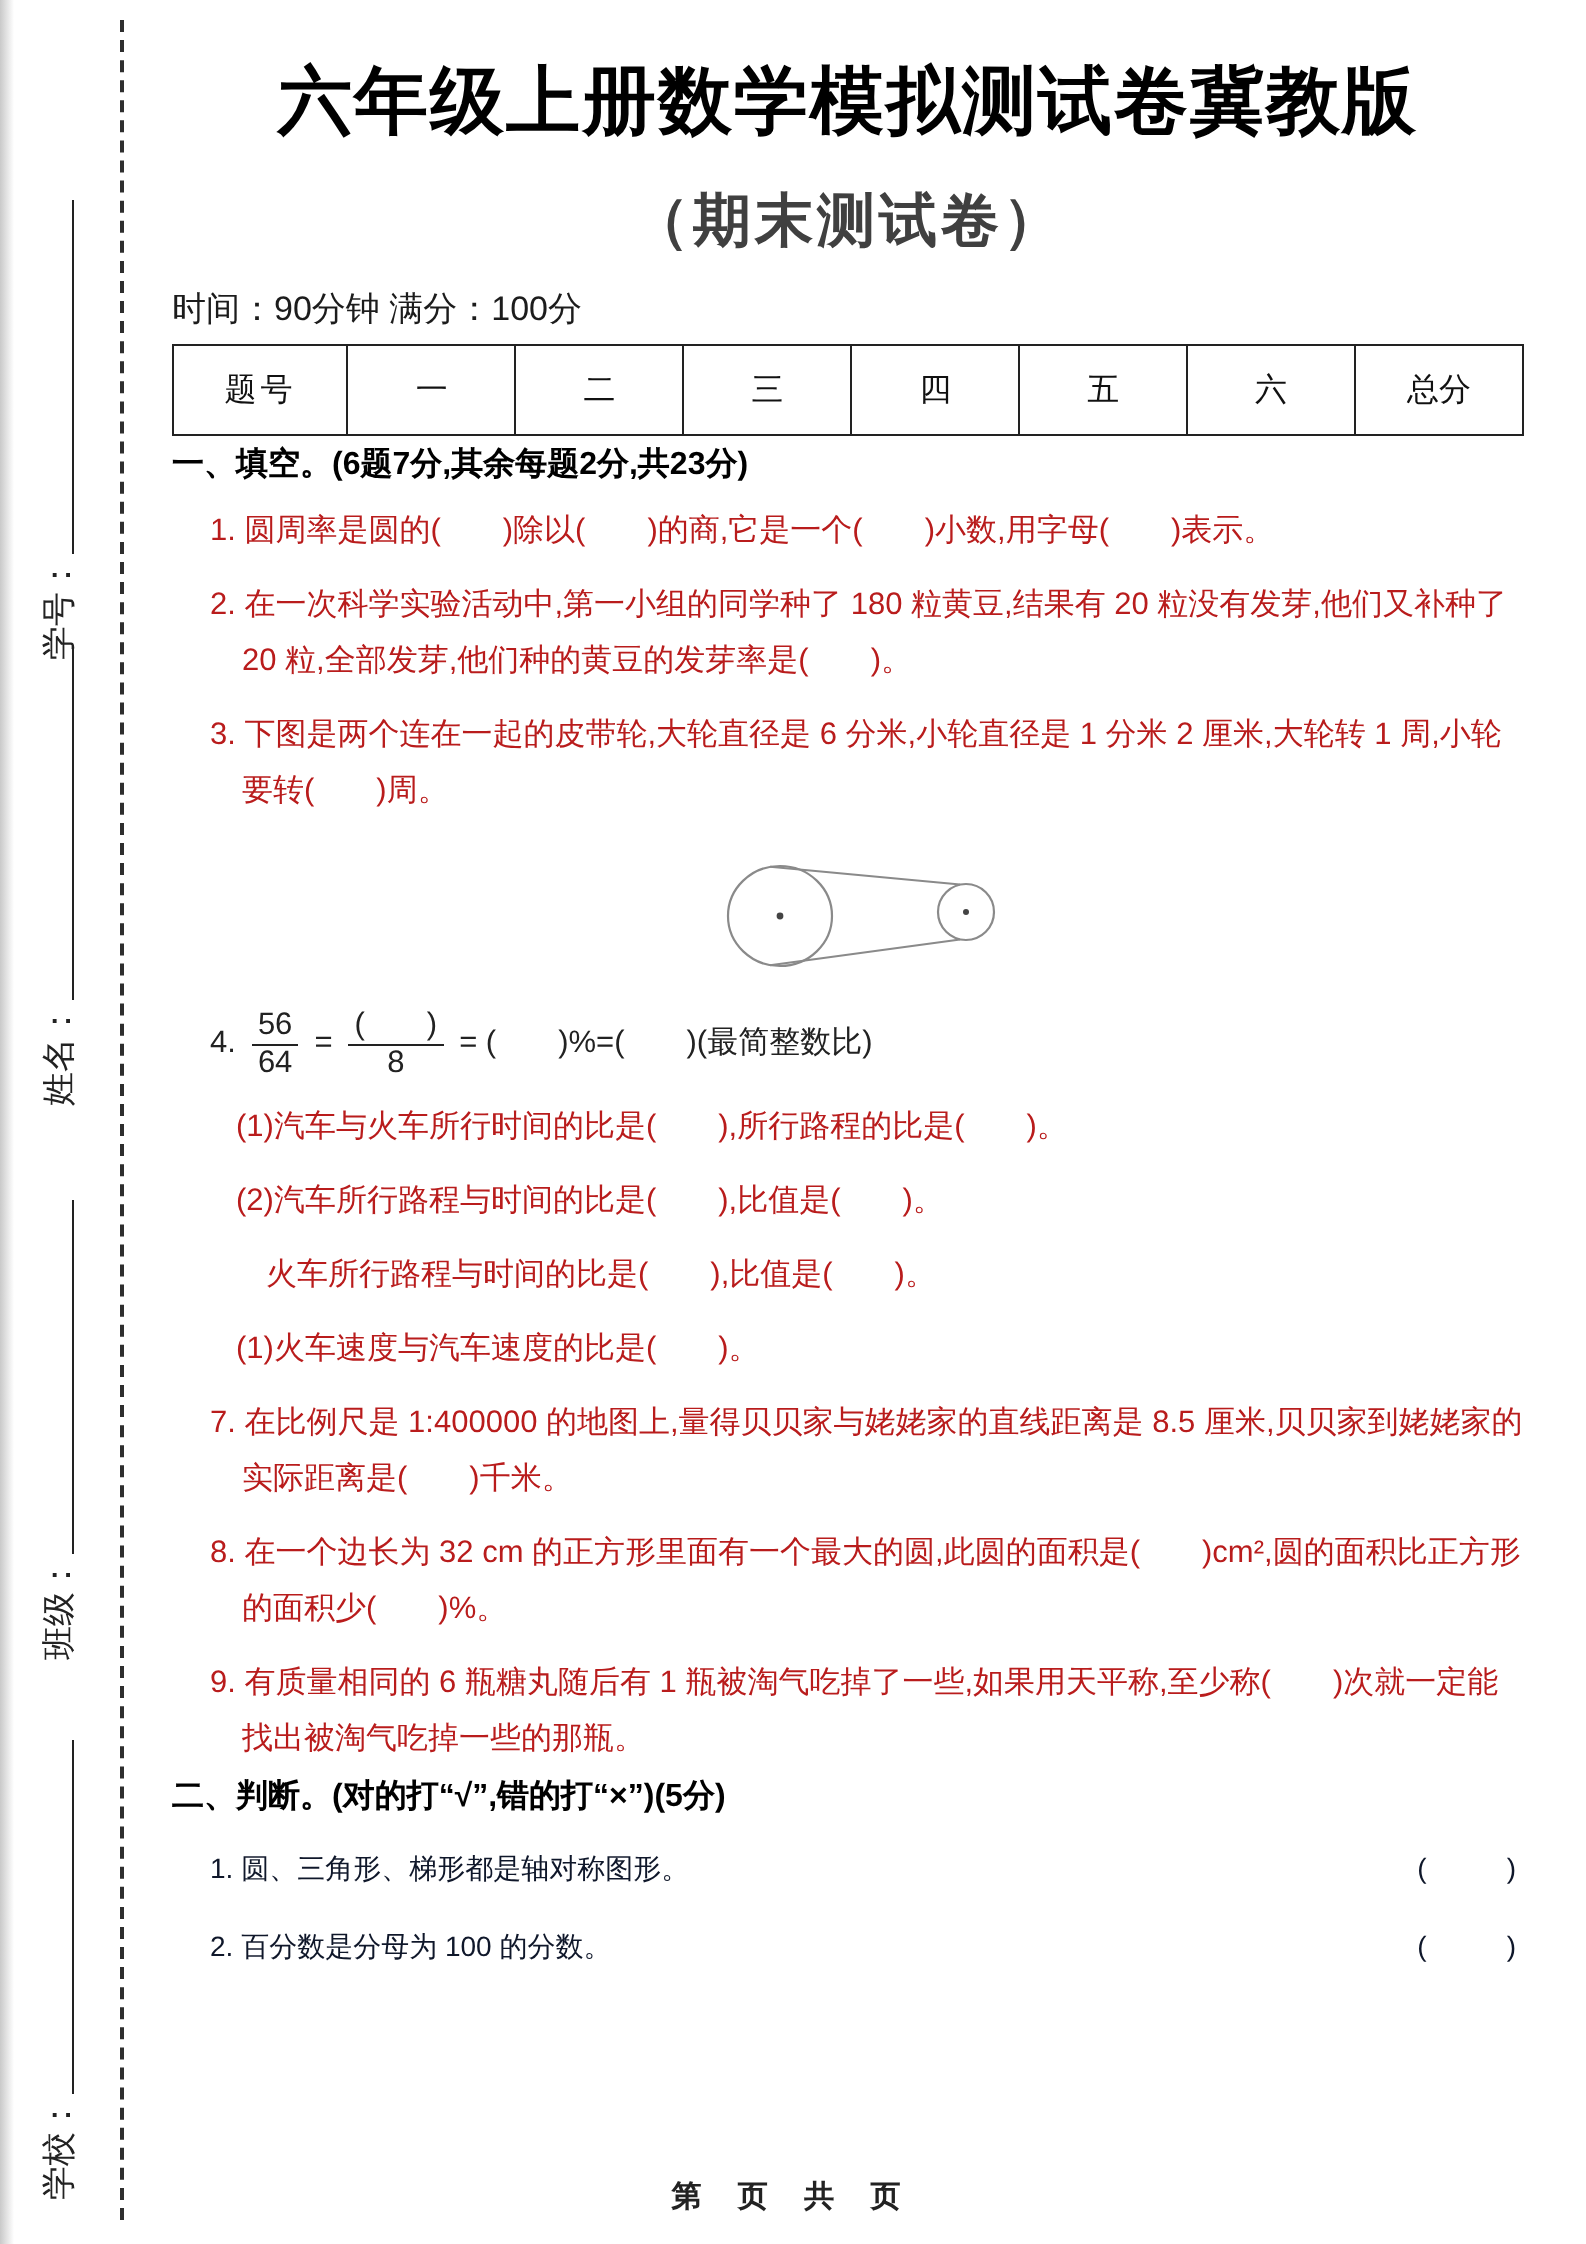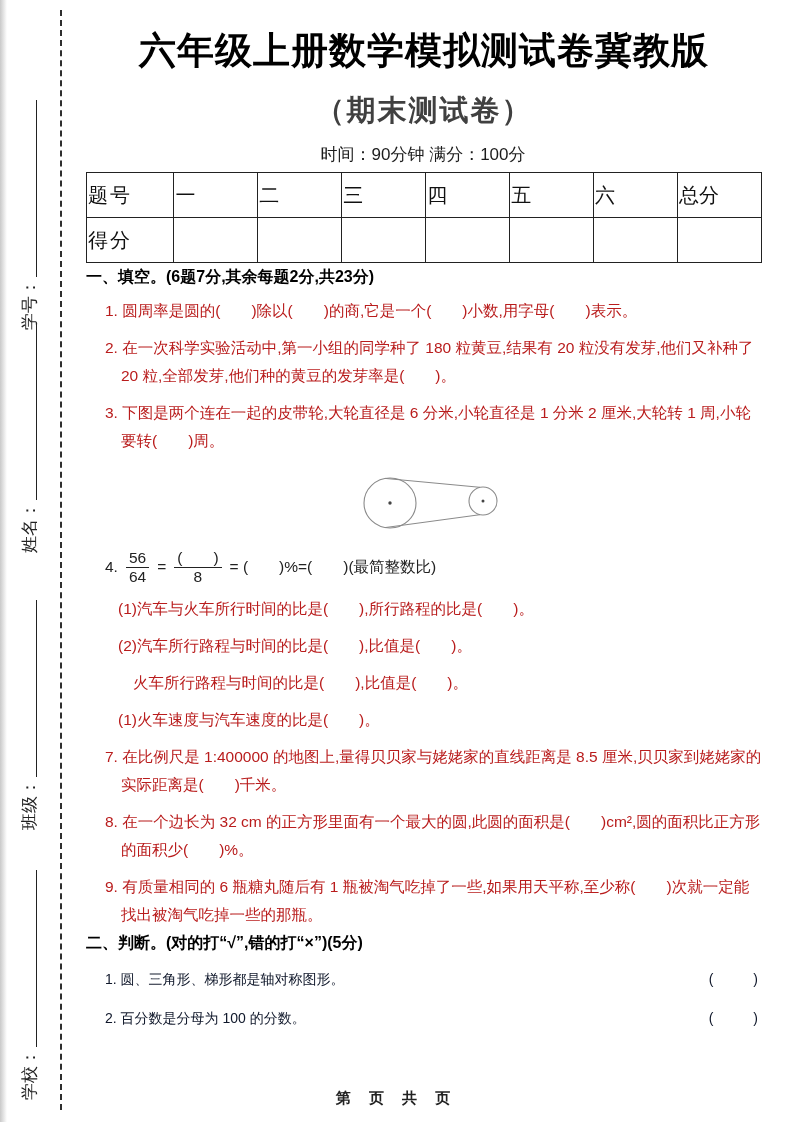--- a/index.html
+++ b/index.html
@@ -40,26 +40,26 @@
   .content { position:absolute; left:86px; top:26px; width:676px; }
 
   .title {
     margin:0; text-align:center;
     font-size:37px; font-weight:900; letter-spacing:1px; color:#000;
   }
   .subtitle {
     margin:15px 0 0; text-align:center;
     font-size:29px; font-weight:900; letter-spacing:2px; color:#404040;
   }
-  .exam-info { margin-top:12px; text-align:center; font-size:17px; padding-right:2px; }
+  .exam-info { margin-top:12px; text-align:left; font-size:17px; padding-right:2px; }
 
   table.score { width:100%; border-collapse:collapse; margin-top:6px; table-layout:fixed; }
   table.score td {
-    border:1.6px solid #222; height:42px; text-align:left;
-    font-size:20px; color:#111;
+    border:1.6px solid #222; height:42px; text-align:center;
+    font-size:16px; color:#111;
   }
   table.score td.lbl { width:12.5%; letter-spacing:2px; }
 
   .sec-heading { margin:4px 0 0; font-size:16px; font-weight:bold; color:#000; }
 
   .q {
     margin:9px 0 0 19px; font-size:15.5px; line-height:28px;
     padding-left:16px; text-indent:-16px; color:#b91c1c;
   }
   .sub  { margin-left:32px; padding-left:0; text-indent:0; }
@@ -126,30 +126,20 @@
         <tr>
       <td class="lbl">题号</td>
       <td>一</td>
       <td>二</td>
       <td>三</td>
       <td>四</td>
       <td>五</td>
       <td>六</td>
       <td>总分</td>
     </tr>
-    <tr>
-      <td class="lbl">得分</td>
-      <td></td>
-      <td></td>
-      <td></td>
-      <td></td>
-      <td></td>
-      <td></td>
-      <td></td>
-    </tr>
   </tbody>
     </table>
 
   <div class="sec-heading"><span>一、填空。</span><span>(6题7分,其余每题2分,共23分)</span></div>
 
   <div class="q">1. 圆周率是圆的(　　)除以(　　)的商,它是一个(　　)小数,用字母(　　)表示。</div>
   <div class="q">2. 在一次科学实验活动中,第一小组的同学种了 180 粒黄豆,结果有 20 粒没有发芽,他们又补种了 20 粒,全部发芽,他们种的黄豆的发芽率是(　　)。</div>
   <div class="q">3. 下图是两个连在一起的皮带轮,大轮直径是 6 分米,小轮直径是 1 分米 2 厘米,大轮转 1 周,小轮要转(　　)周。</div>
 
   <div class="diagram">

